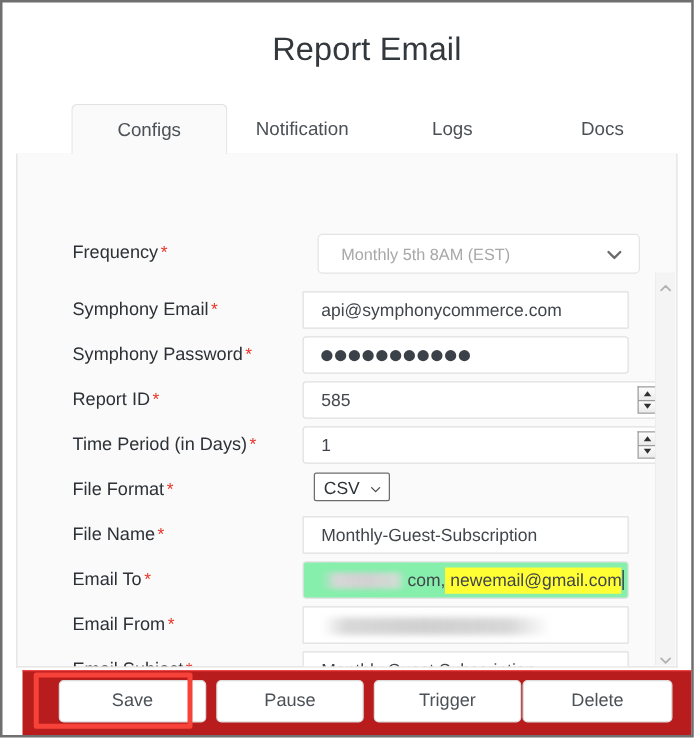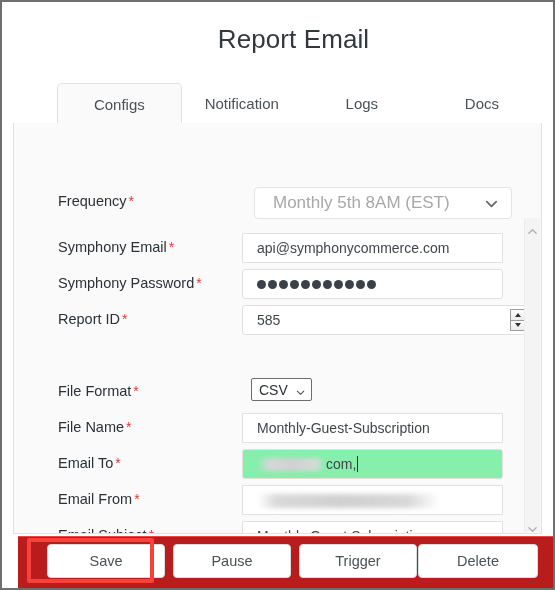--- a/index.html
+++ b/index.html
@@ -161,21 +161,21 @@
     background: #ffffff;
     border: 1px solid #e4e4e4;
     border-radius: 4px;
     display: flex;
     align-items: center;
     padding: 0 12px 0 18px;
     cursor: default;
   }
   .dropdown-text {
     flex: 1;
-    font-size: 17px;
+    font-size: 13px;
     color: #a8a8a8;
     white-space: nowrap;
     overflow: hidden;
   }
   .chev-down {
     width: 15px; height: 15px;
     display: block;
     flex: none;
   }
 
@@ -501,20 +501,34 @@
               <span class="spin-btn spin-up">
                   <span class="tri tri-up"></span>
                 </span>
               <span class="spin-btn spin-down">
                   <span class="tri tri-down"></span>
                 </span>
             </span>
           </div>
         </div>
 
+        <div class="row" style="top:218px;">
+          <div class="label"><span>Time Period (in Days)</span><span class="req">*</span></div>
+          <div class="num-box">
+            <input class="num-val" type="text" value="1" style="">
+            <span class="spinner">
+              <span class="spin-btn spin-up">
+                  <span class="tri tri-up"></span>
+                </span>
+              <span class="spin-btn spin-down">
+                  <span class="tri tri-down"></span>
+                </span>
+            </span>
+          </div>
+        </div>
 
         <div class="row" style="top:254px;">
           <div class="label"><span>File Format</span><span class="req">*</span></div>
           <div class="sel-box">
             <span class="sel-text">CSV</span>
             <span class="sel-chev">
               <svg viewBox="0 0 12 12" width="11" height="11">
                   <path d="M2.5 4.5 L6 8 L9.5 4.5" fill="none" stroke="#4a4a4a" stroke-width="1.1" stroke-linecap="round" stroke-linejoin="round"></path>
                 </svg>
             </span>
@@ -525,20 +539,21 @@
           <div class="label"><span>File Name</span><span class="req">*</span></div>
           <input class="field" type="text" value="Monthly-Guest-Subscription" style="">
         </div>
 
         <div class="row" style="top:326px;">
           <div class="label"><span>Email To</span><span class="req">*</span></div>
           <div class="emailto-box">
             <div class="emailto-inner">
               <span class="redact-inline"></span>
                 <span>com,</span>
+                <span class="hl">&nbsp;<span>newemail@gmail.com</span></span>
                 <span class="caret"></span>
             </div>
           </div>
         </div>
 
         <div class="row" style="top:362px;">
           <div class="label"><span>Email From</span><span class="req">*</span></div>
           <input class="field" type="text" value="" style="">
           <span class="blur" style="left:244px; top:9px; width:182px; height:14px;"></span>
         </div>

